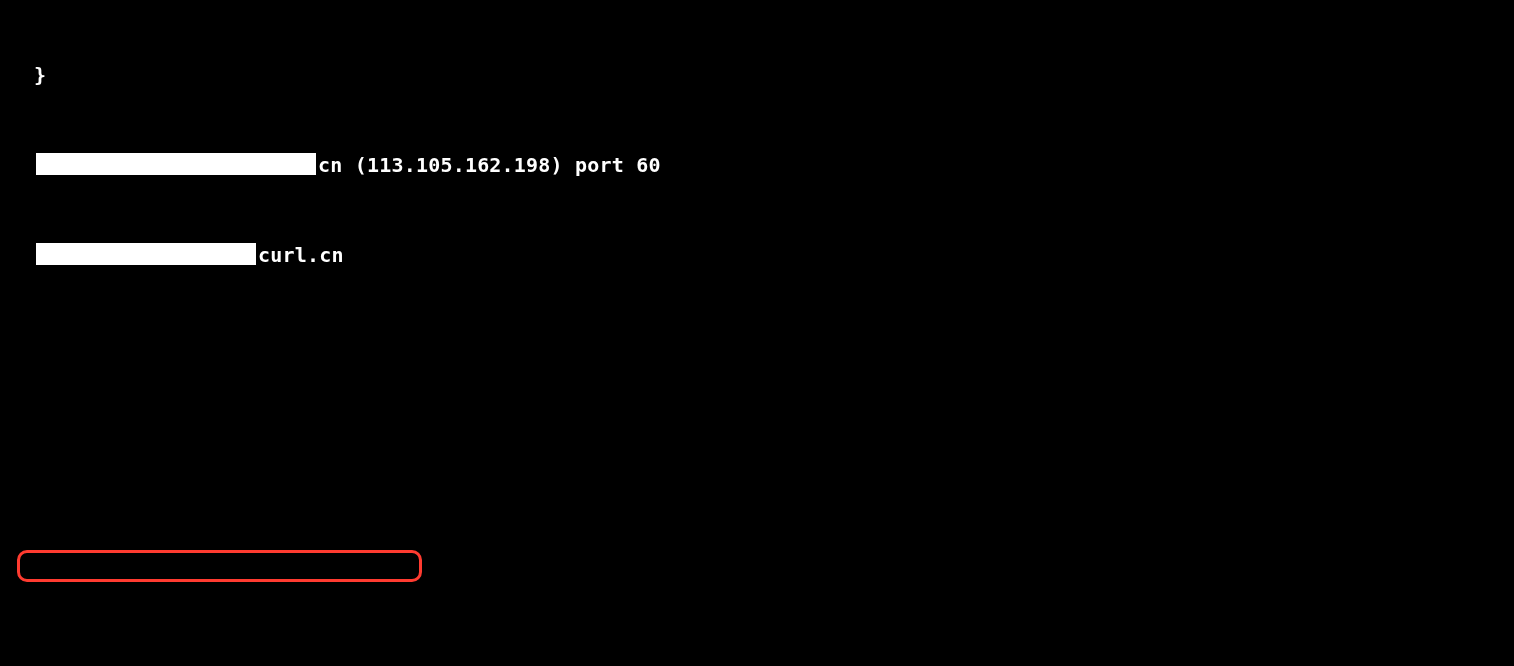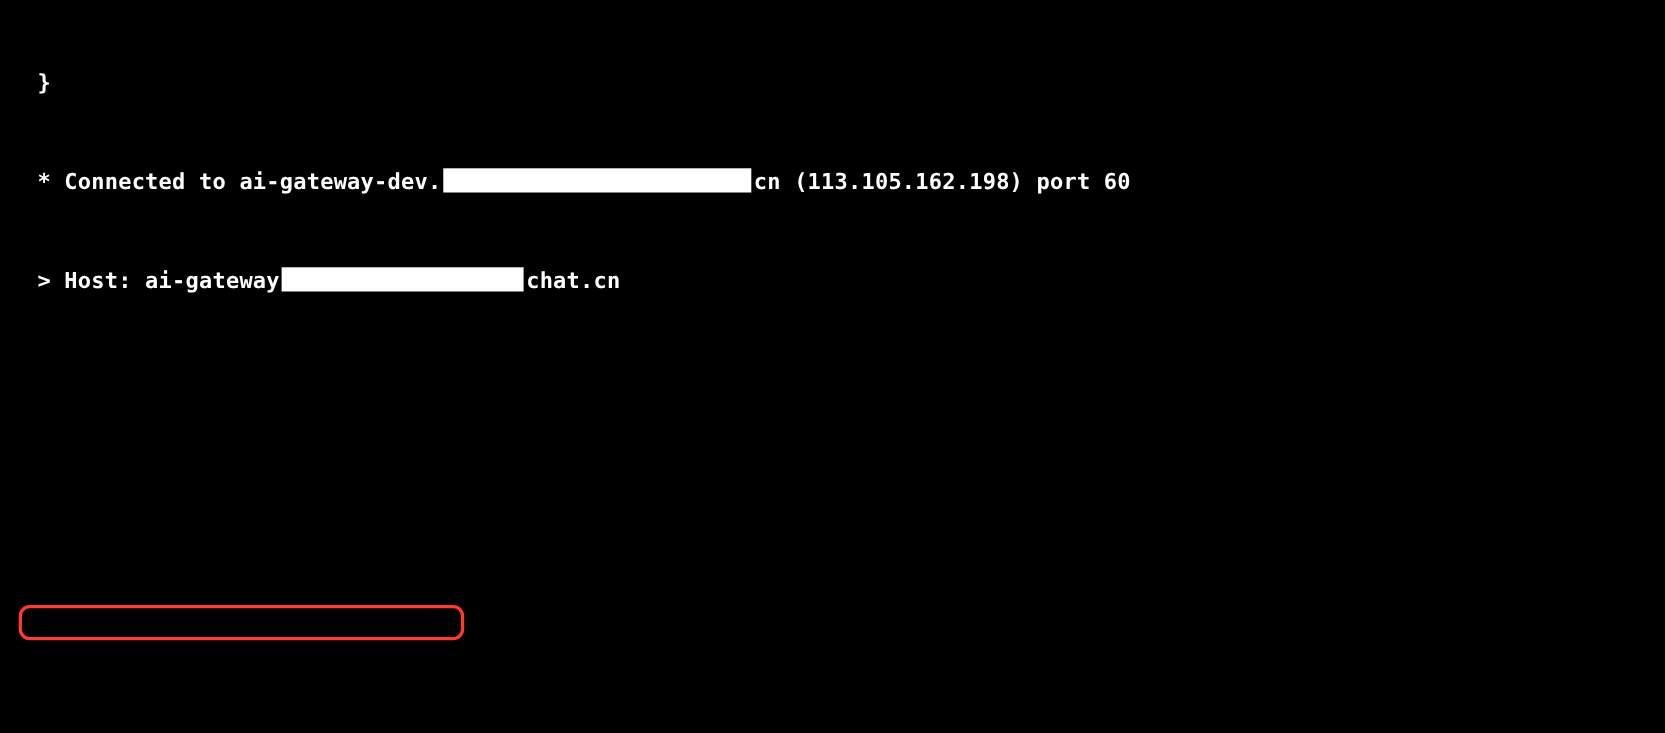--- a/index.html
+++ b/index.html
@@ -40,22 +40,22 @@
       border: 3px solid #ff3b30;
       border-radius: 10px;
       pointer-events: none;
     }
   </style>
 </head>
 <body>
 
 <div class="term">
   <div class="line"><span>}</span></div>
-  <div class="line"><span>* Connected to ai-gateway-dev.</span><span class="redact" style="width:280px"></span><span>cn (113.105.162.198) port 60</span></div>
-  <div class="line"><span>&gt; Host: ai-gateway</span><span class="redact" style="width:220px"></span><span>chat.cn</span></div>
+  <div class="line"><span class="redact" style="width:280px"></span><span>cn (113.105.162.198) port 60</span></div>
+  <div class="line"><span class="redact" style="width:220px"></span><span>curl.cn</span></div>
   
   
   
   
   
   
   
   
   
   

